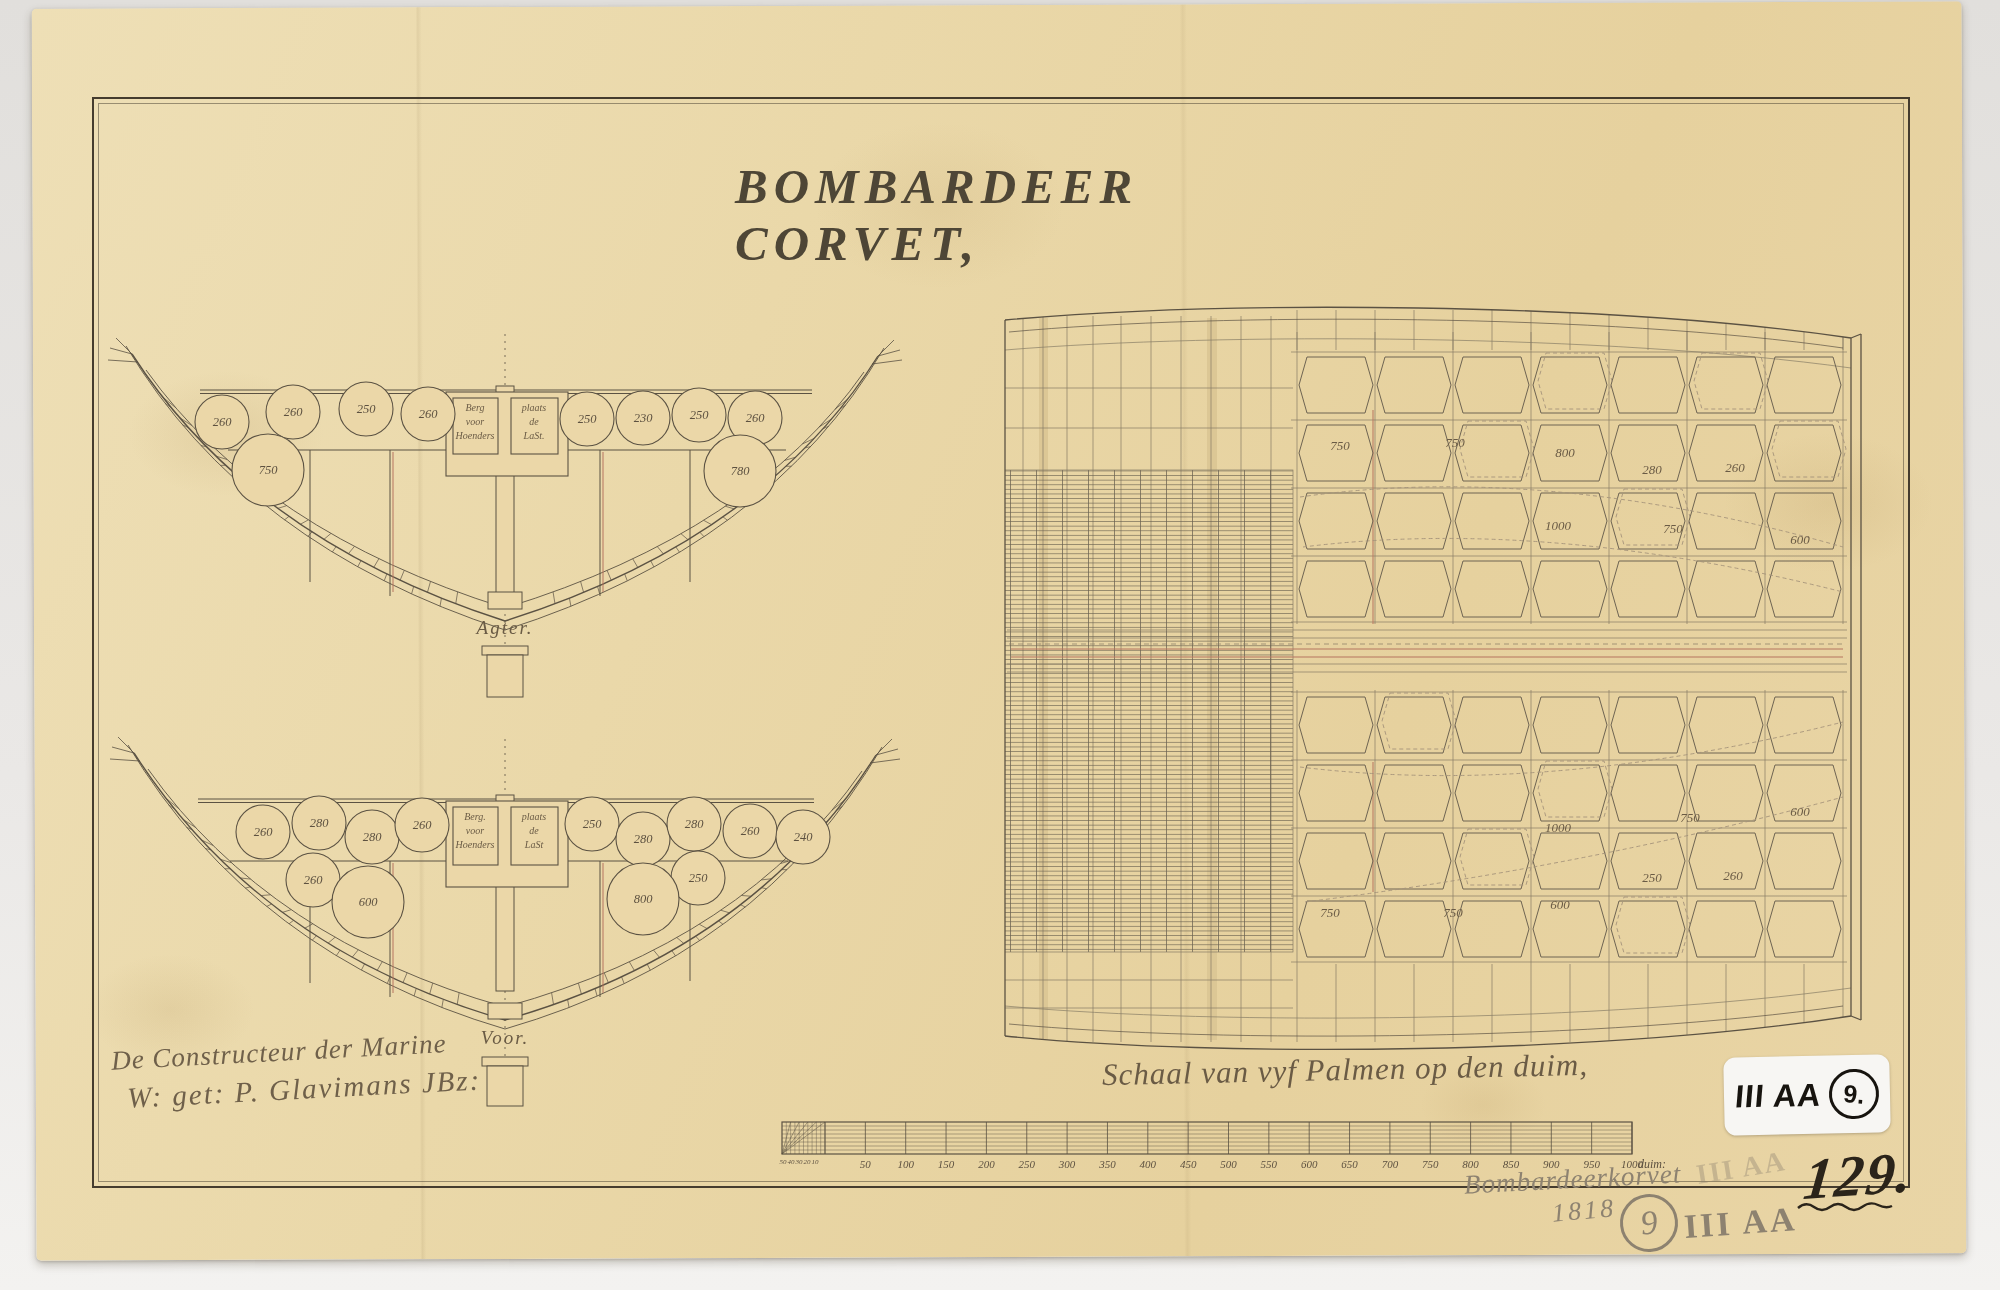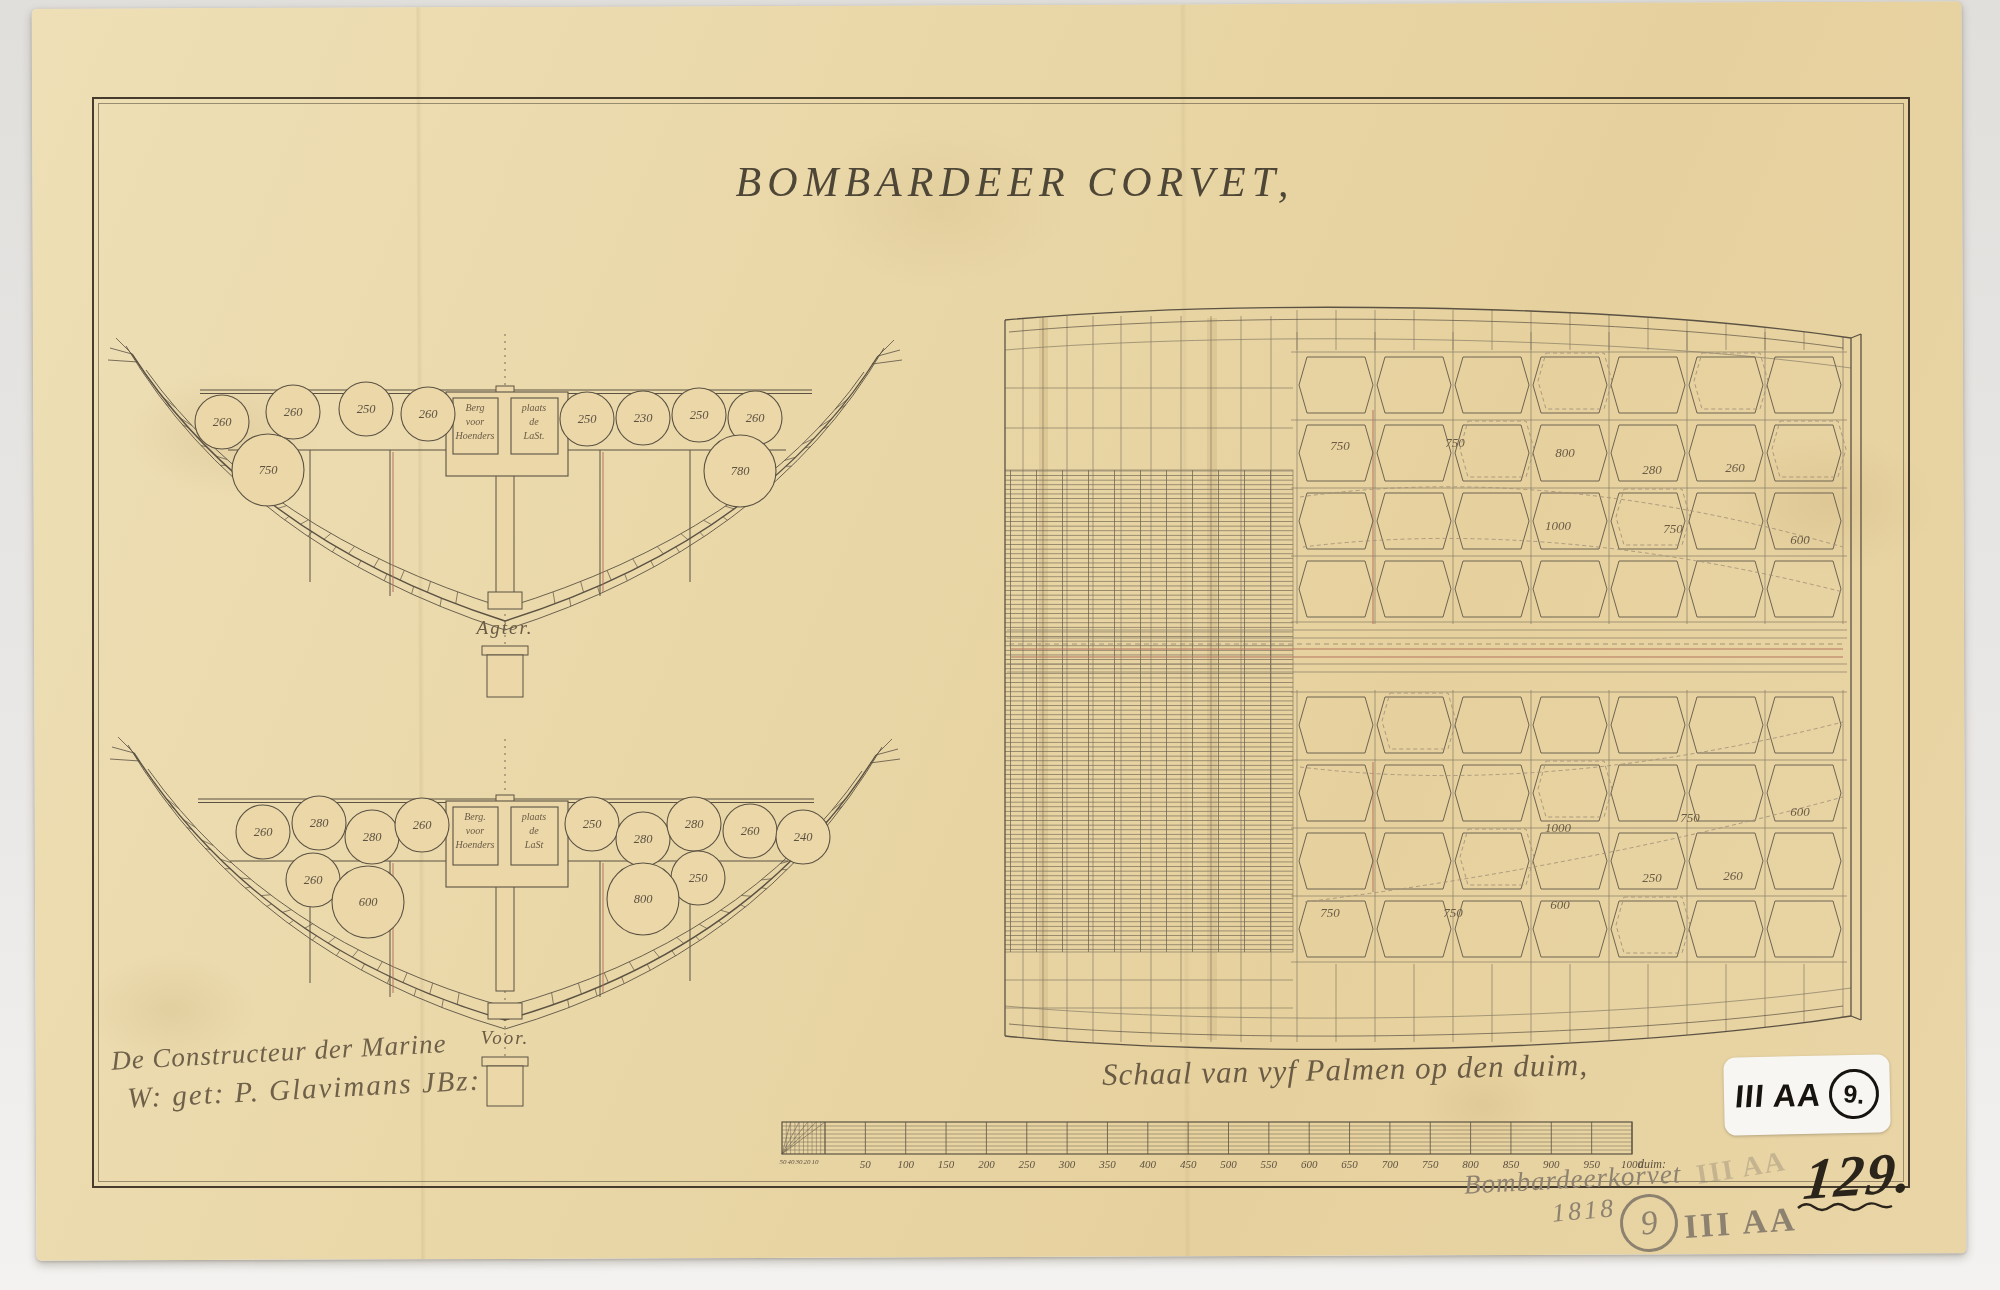--- a/index.html
+++ b/index.html
@@ -13,22 +13,22 @@
       radial-gradient(140px 90px at 10% 34%,rgba(165,130,70,.14),transparent 70%),
       radial-gradient(180px 120px at 47% 16%,rgba(165,130,70,.10),transparent 70%),
       radial-gradient(150px 100px at 93% 40%,rgba(160,125,65,.13),transparent 70%),
       radial-gradient(120px 80px at 7% 80%,rgba(160,125,65,.12),transparent 70%),
       radial-gradient(90px 60px at 75% 88%,rgba(160,125,65,.10),transparent 70%),
       linear-gradient(90deg,transparent 0,transparent 384px,rgba(110,85,45,.09) 386px,transparent 390px,transparent 1148px,rgba(110,85,45,.07) 1151px,transparent 1155px),
       linear-gradient(113deg,#eedfb6 0%,#ead8a9 35%,#e6d19e 68%,#e9d5a6 100%);}
   .frame{position:absolute;left:92px;top:97px;width:1814px;height:1087px;
     border:2px solid #453c2e;}
   .frame::after{content:"";position:absolute;inset:4px;border:1px solid rgba(68,59,45,.5);}
-  .title{position:absolute;left:735px;top:158px;width:560px;text-align:center;
-    font-style:italic;font-weight:400;font-size:42px;letter-spacing:6px;color:#4e4636;}
+  .title{position:absolute;left:735px;top:158px;width:560px;
+    font-style:italic;font-weight:700;font-size:49px;letter-spacing:6px;color:#4e4636;}
   .abs{position:absolute;}
   #sec-agter{left:100px;top:330px;}
   #sec-voor{left:100px;top:735px;}
   #plan-svg{left:985px;top:292px;}
   #scale-svg{left:768px;top:1114px;}
   .scale-caption{position:absolute;left:1055px;top:1052px;width:580px;text-align:center;
     font-style:italic;font-size:31px;color:#6a5b45;transform:rotate(-1.2deg);letter-spacing:1px;}
   .signature{position:absolute;left:112px;top:1036px;font-style:italic;color:#6f604a;
     transform:rotate(-3deg);}
   .signature .l1{font-size:27px;letter-spacing:1px;}

